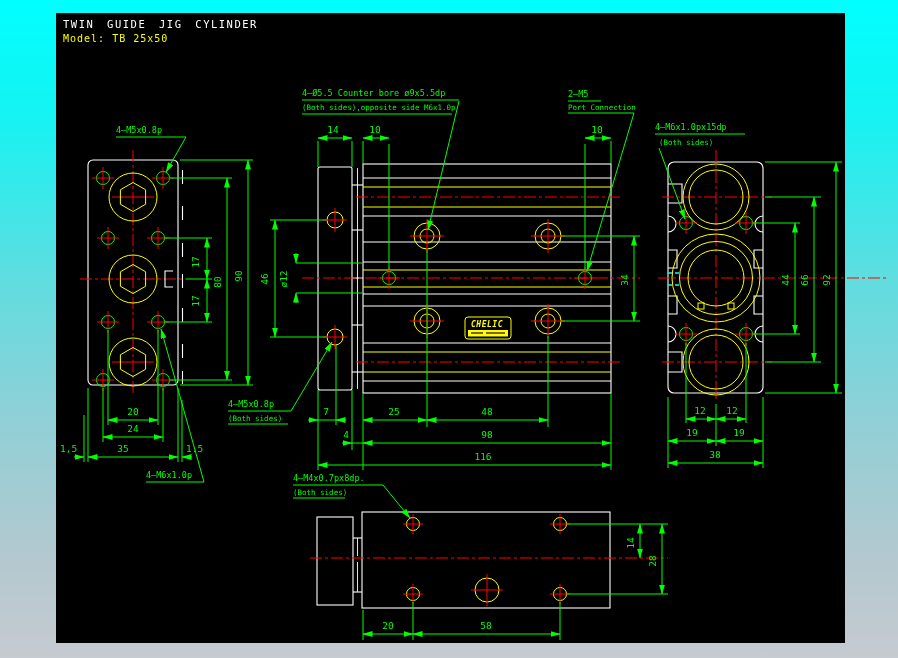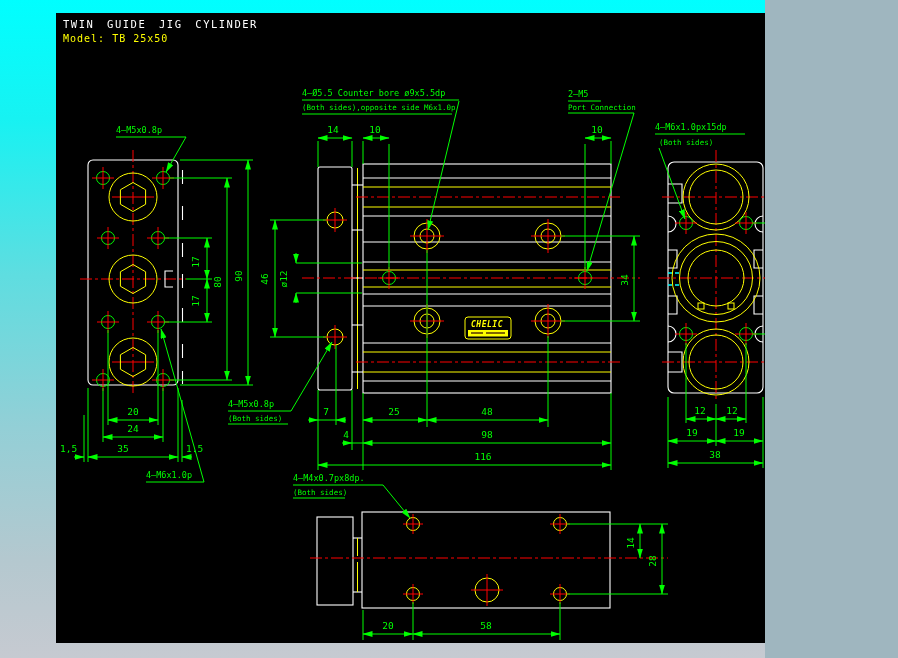--- a/index.html
+++ b/index.html
@@ -1,17 +1,17 @@
 <!DOCTYPE html>
 <html><head>
 <meta charset="utf-8">
 <style>
   html,body{margin:0;padding:0;background:#9fb6bf;}
   #page{
-    position:relative;width:765px;height:658px;overflow:hidden;
+    position:relative;width:898px;height:658px;overflow:hidden;
     background:linear-gradient(180deg,#00ffff 0%,#17f2f2 18%,#5fdde0 42%,#93cfd6 65%,#b4c8cf 85%,#c6cad1 100%);
     font-family:"DejaVu Sans Mono",monospace;
   }
   svg{position:absolute;left:0;top:0;}
   .w{stroke:#ffffff;fill:none;stroke-width:1.1;}
   .y{stroke:#ffff00;fill:none;stroke-width:1;}
   .g{stroke:#00ff00;fill:none;stroke-width:1;}
   .r{stroke:#ff0000;fill:none;stroke-width:1;}
   .c{stroke:#00ffff;fill:none;stroke-width:1.4;}
   .cl{stroke-dasharray:12 3 3 3;}

